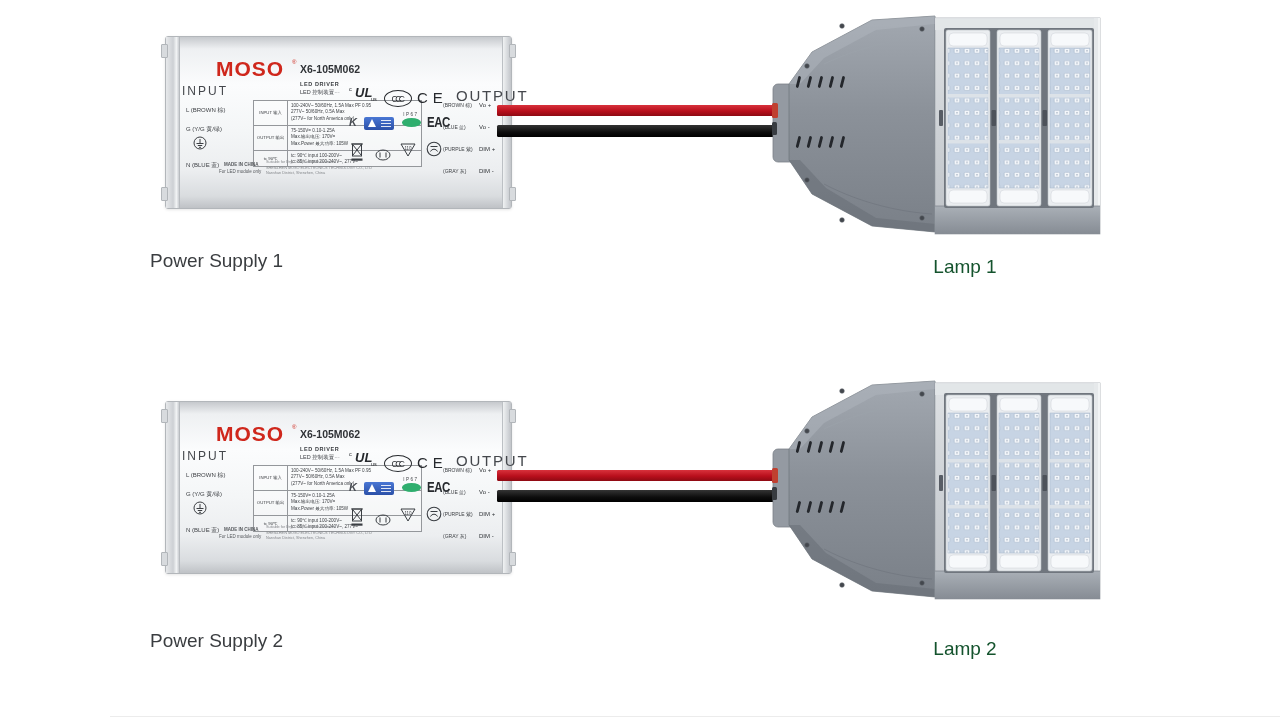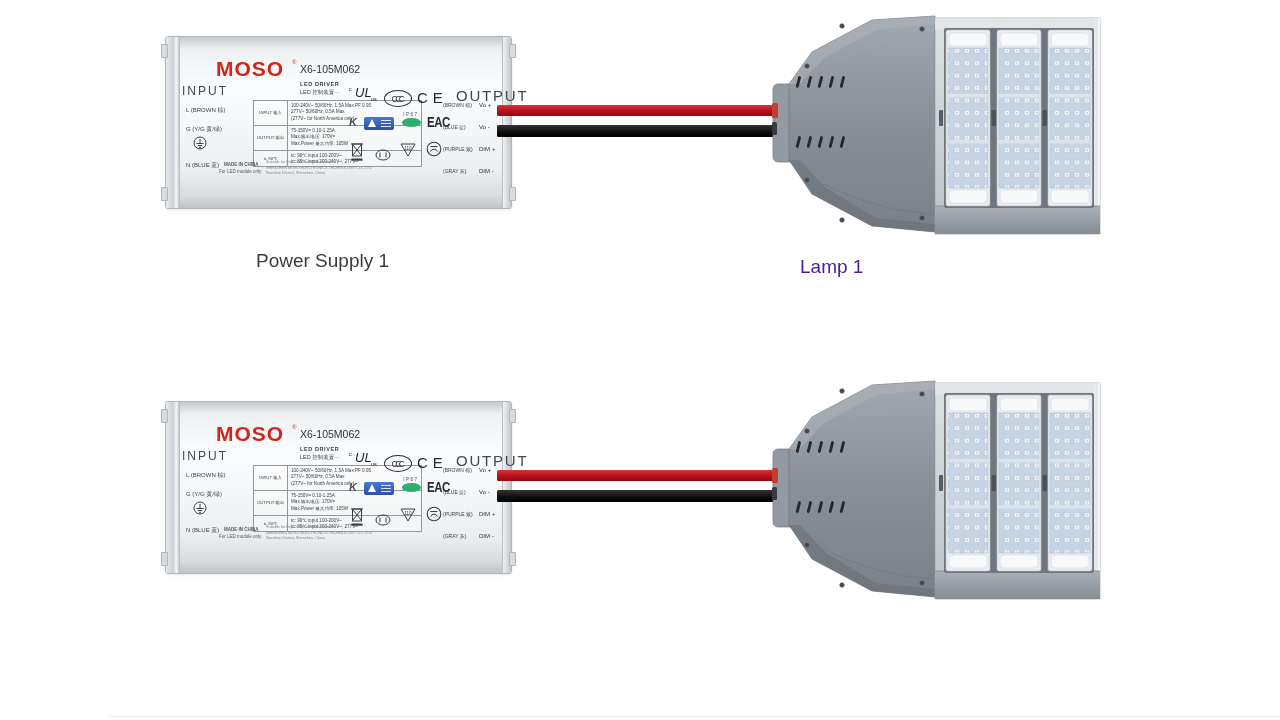--- a/index.html
+++ b/index.html
@@ -23,35 +23,35 @@
   .t{position:absolute;white-space:nowrap;line-height:1.15}
   .in-hdr{left:16px;top:48px;font-size:12px;letter-spacing:2px;color:#44474c}
   .in-l{left:20px;top:70px;font-size:6px}
   .in-g{left:20px;top:89px;font-size:6px}
   .in-n{left:20px;top:125px;font-size:6px}
   .gnd{position:absolute;left:27px;top:99px;width:14px;height:14px}
 
   .moso{position:absolute;left:50px;top:21px;font-size:21px;font-weight:bold;letter-spacing:1px;
         color:#cf271c;transform:scaleY(.95);transform-origin:left top}
   .reg{position:absolute;left:126px;top:22px;font-size:6px;color:#cf271c}
-  .model{position:absolute;left:134px;top:26px;font-size:10.5px;font-weight:normal;color:#2f3236}
+  .model{position:absolute;left:134px;top:26px;font-size:10.5px;font-weight:bold;color:#2f3236}
   .pl1{left:134px;top:44px;font-size:5.5px;font-weight:bold;letter-spacing:.6px;color:#3a3d41}
   .pl2{left:134px;top:51.5px;font-size:5.5px;color:#3a3d41}
 
   .spec{position:absolute;left:87px;top:63px;width:167px;border:1px solid #94979b;background:rgba(255,255,255,.35)}
   .srow{display:flex;border-bottom:1px solid #94979b}
   .srow:last-child{border-bottom:none}
   .r12{height:24px}.r3{height:15px}
   .shead{width:33px;border-right:1px solid #94979b;display:flex;align-items:center;justify-content:center;
          text-align:center;font-size:4.3px;color:#3e4145;line-height:1.3}
   .sbody{flex:1;padding:1.5px 3px;font-size:4.6px;color:#3e4145;line-height:1.45}
 
   .mark{position:absolute;color:#26292d}
   .ul{left:183px;top:47px;width:28px;height:22px}
-  .ul-main{position:absolute;left:6px;top:1px;font-size:13px;font-weight:normal;font-style:italic}
+  .ul-main{position:absolute;left:6px;top:1px;font-size:13px;font-weight:bold;font-style:italic}
   .ul-c{position:absolute;left:0;top:2px;font-size:5.5px}
   .ul-us{position:absolute;left:22px;top:12px;font-size:5.5px}
   .ccc{left:218px;top:53px;width:24px;height:15px;border:1px solid #26292d;border-radius:50%;
        display:flex;align-items:center;justify-content:center;font-size:8.5px;font-weight:normal;letter-spacing:-2.5px;padding-right:2px}
   .ce{left:251px;top:52px;font-size:15px;letter-spacing:5px}
   .kc{left:183px;top:79px;font-size:11px;font-style:italic;font-weight:bold;color:#4a4e54}
   .tuv{left:198px;top:80px;width:30px;height:13px;border-radius:2px;
        background:linear-gradient(180deg,#4a77d4,#2b50a8)}
   .tuv-tri{position:absolute;left:4px;top:2px;width:0;height:0;
            border-left:4.5px solid transparent;border-right:4.5px solid transparent;border-bottom:8.5px solid #ffffff}
@@ -80,24 +80,24 @@
   .wire{position:absolute;z-index:3;border-radius:1.5px}
   .wire-pos{left:497px;top:105px;width:296px;height:11px;
             background:linear-gradient(180deg,#d8323c,#b90f1c 55%,#8e0a13)}
   .wire-neg{left:497px;top:125px;width:296px;height:12px;
             background:linear-gradient(180deg,#343434,#0d0d0d 60%,#000)}
 
   
   .lamp{position:absolute;left:772px;top:8px;width:330px;height:235px;z-index:4}
 
   
-  .psu-cap{position:absolute;left:150px;width:345px;top:250px;text-align:center;
+  .psu-cap{position:absolute;left:150px;width:345px;top:250px;text-align:left;
            font-size:19px;color:#3a3d40;z-index:5}
-  .lamp-cap{position:absolute;left:800px;width:330px;top:256px;text-align:left;
-            font-size:19px;color:#4c1d95;z-index:5}
+  .lamp-cap{position:absolute;left:800px;width:330px;top:256px;text-align:center;
+            font-size:19px;color:#14532d;z-index:5}
   #unit2 .psu-cap{top:265px}
   #unit2 .lamp-cap{top:273px}
 
   .bottom-rule{position:absolute;left:110px;top:716px;width:1170px;height:1px;background:#ececec}
 </style>
 </head>
 <body>
 
 <svg width="0" height="0" style="position:absolute" aria-hidden="true">
   <defs>
@@ -451,16 +451,18 @@
       </div>
     </div>
 
     <div class="wire wire-pos"></div>
     <div class="wire wire-neg"></div>
 
     <svg class="lamp" viewBox="0 0 330 235">
       <use href="#lampShape"></use>
     </svg>
 
+    <div class="psu-cap">Power Supply 2</div>
+    <div class="lamp-cap">Lamp 2</div>
   </div>
 
   <div class="bottom-rule"></div>
 </div>
 
 </body></html>

